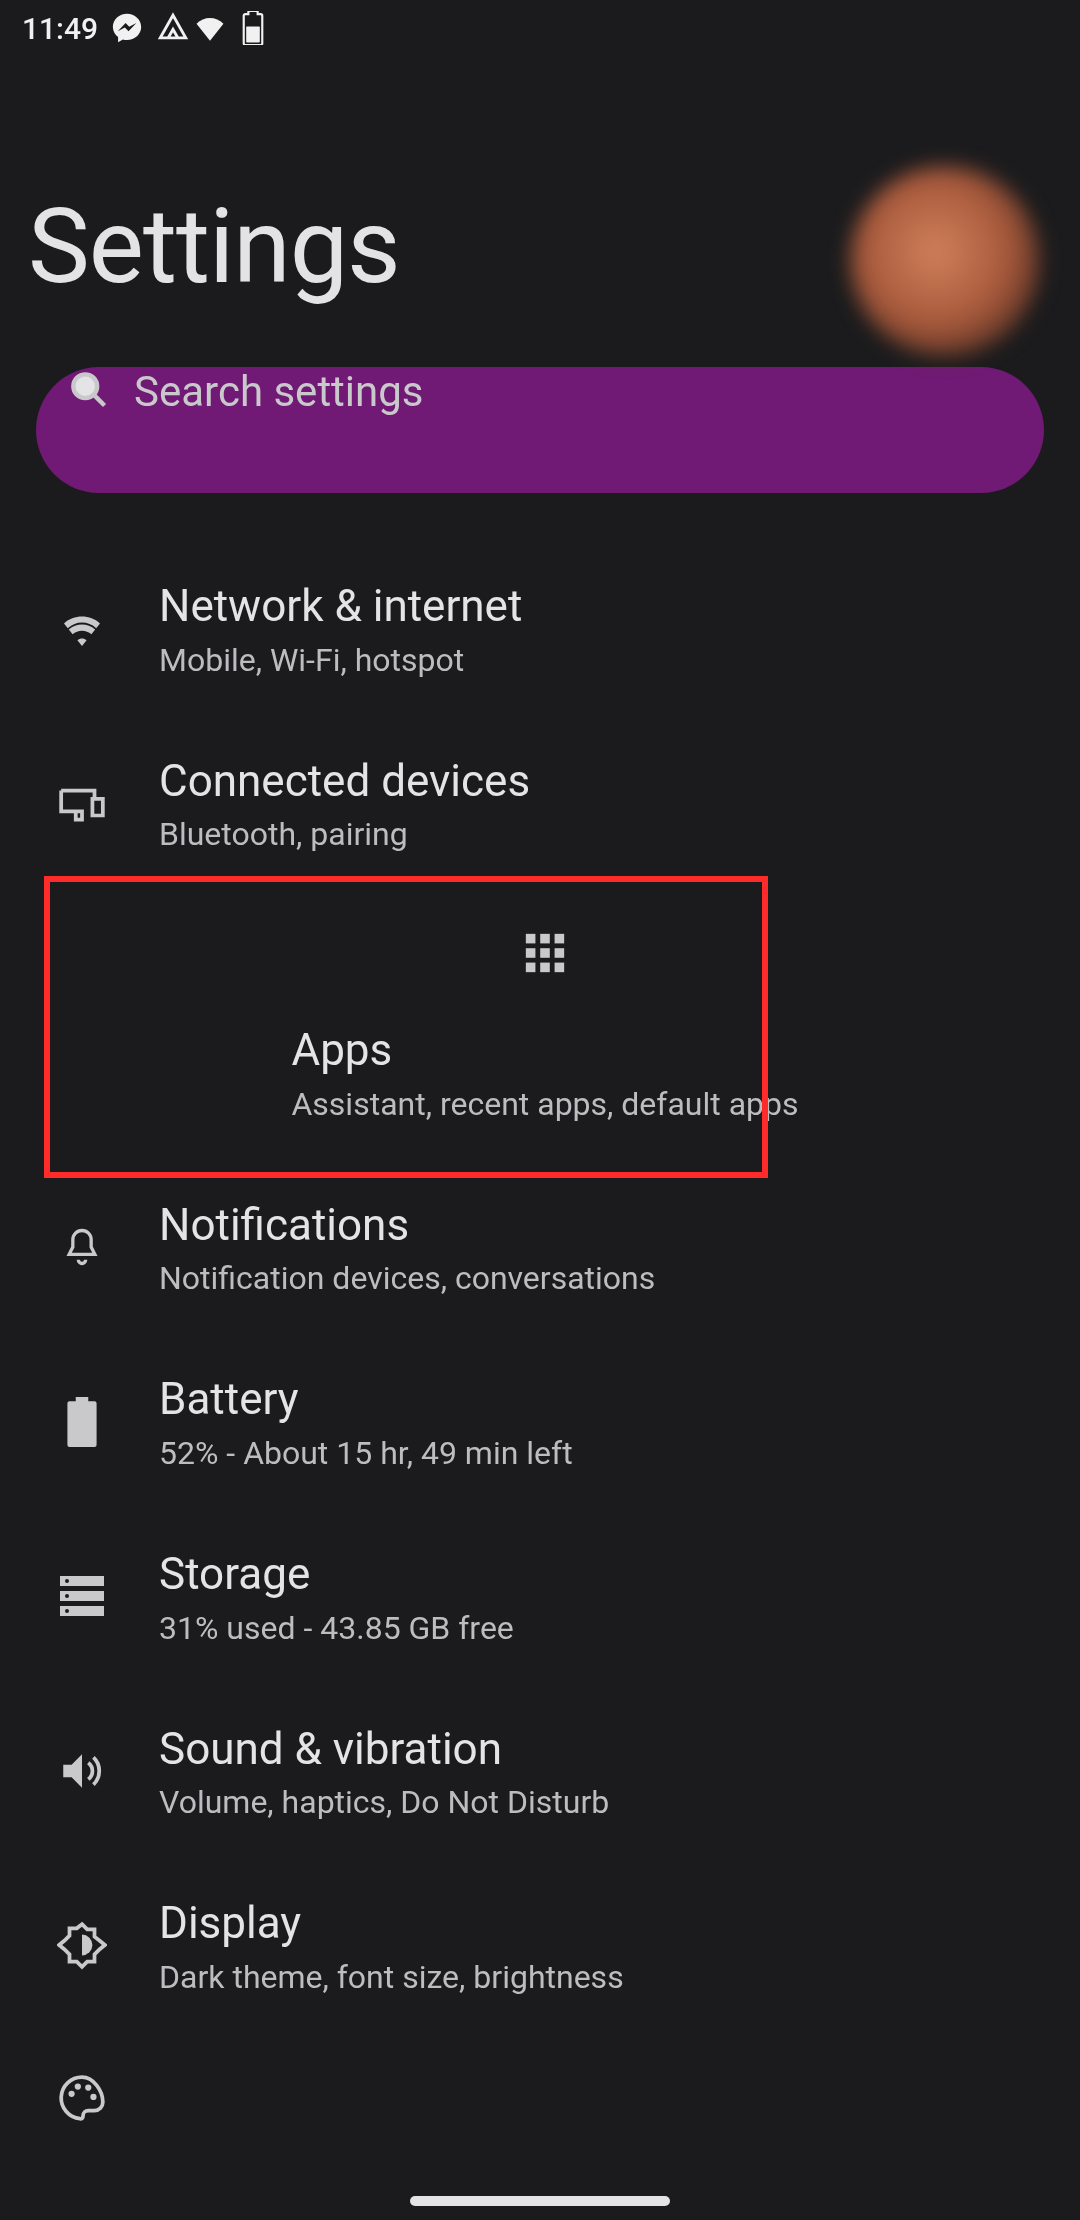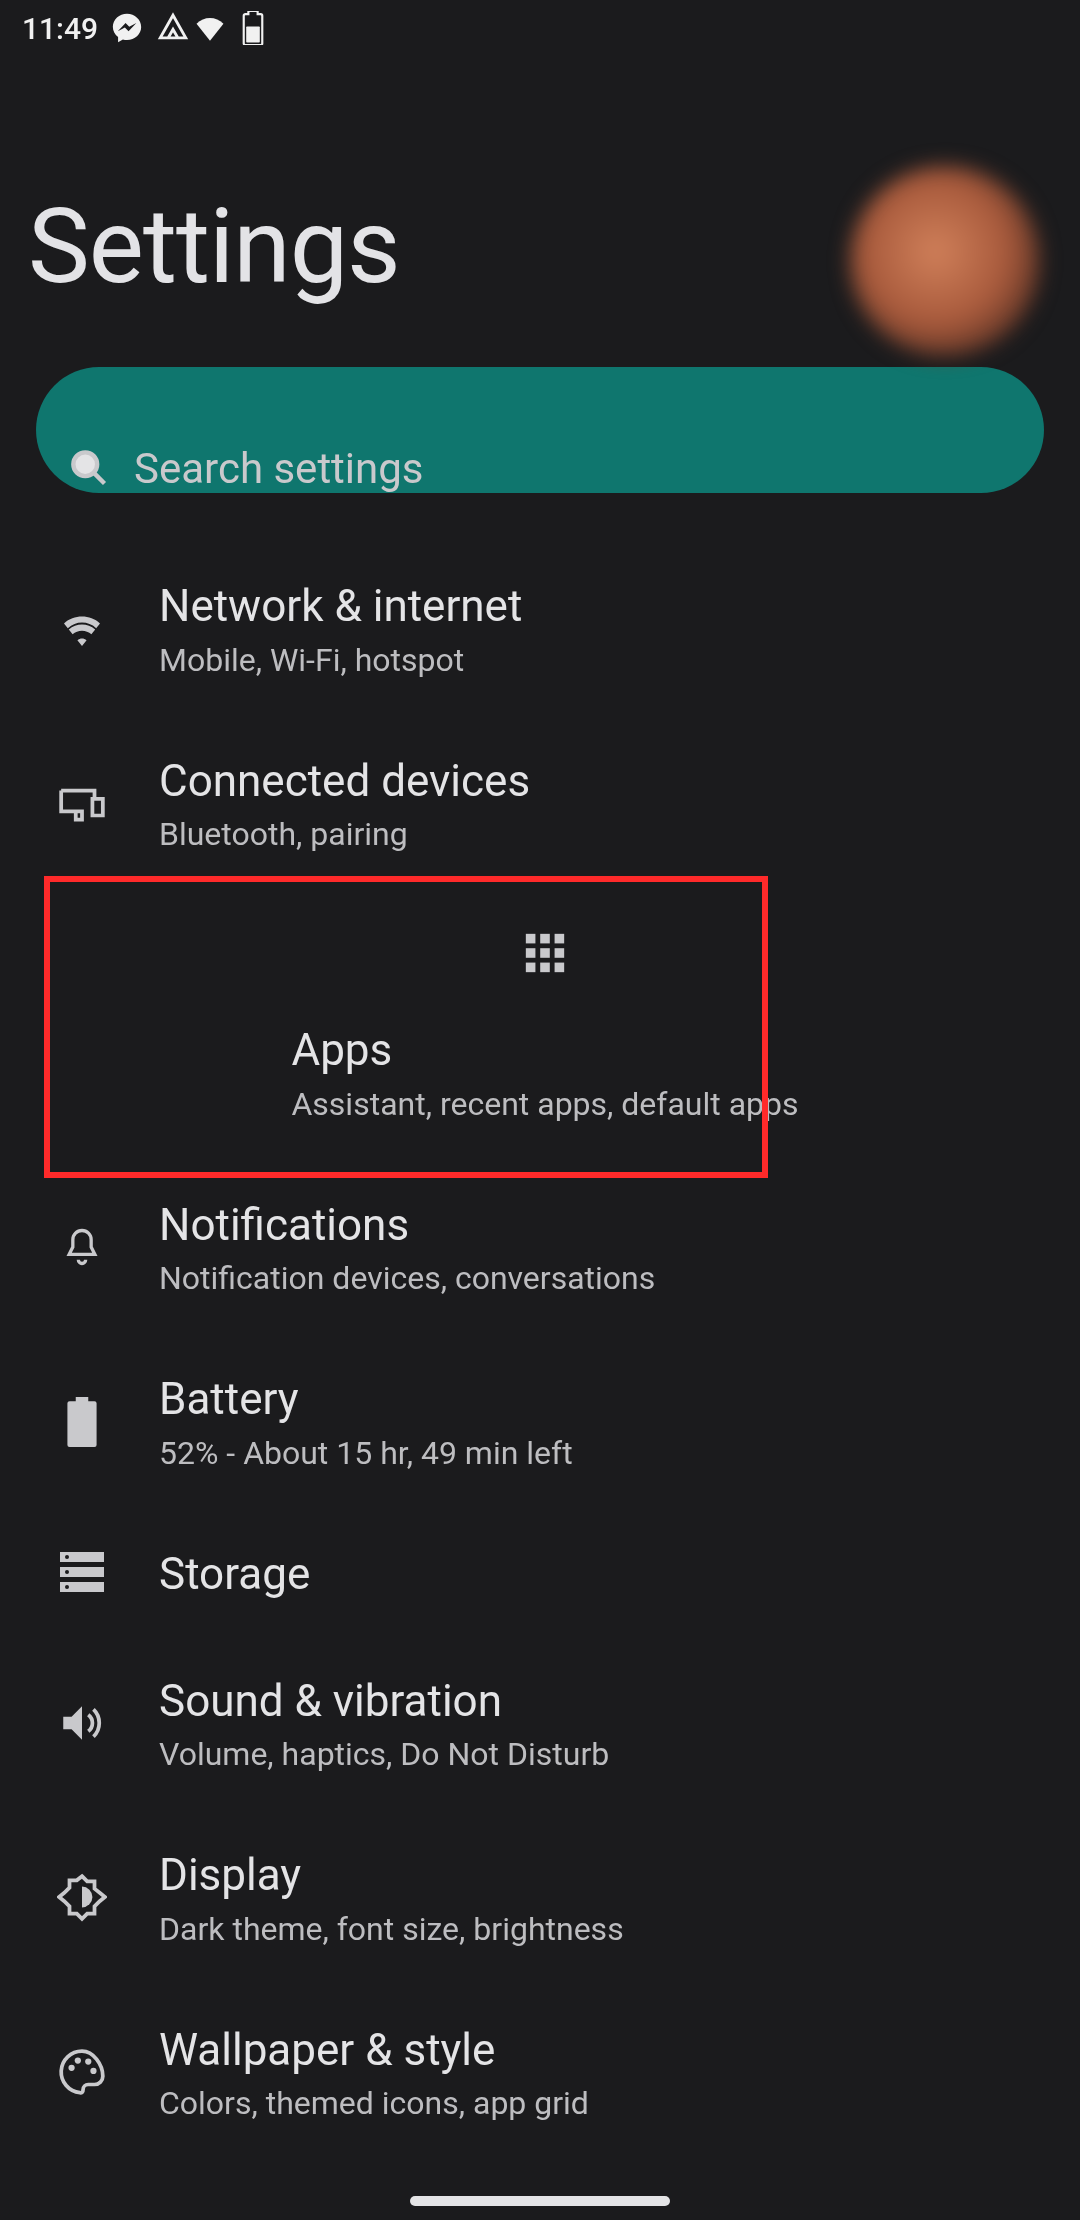--- a/index.html
+++ b/index.html
@@ -48,23 +48,23 @@
     border-radius: 50%;
     background: radial-gradient(circle at 45% 45%, #d0805a 0%, #a85a3c 48%, #4a2a20 82%, #1b1b1d 100%);
     filter: blur(10px);
   }
 
   
   .search-pill {
     margin: 10px 36px 40px 36px;
     height: 126px;
     border-radius: 66px;
-    background: #0f766e;
-    display: flex;
-    align-items: flex-end;
+    background: #701a75;
+    display: flex;
+    align-items: flex-start;
     padding: 0 30px;
     gap: 24px;
   }
   .search-pill .placeholder {
     font-size: 42px;
     color: #c9c9cc;
   }
 
   
   .list { padding-top: 10px; }
@@ -266,20 +266,21 @@
             <rect x="1" y="8.5" width="22" height="5"></rect>
             <rect x="1" y="16" width="22" height="5"></rect>
         <circle cx="4.5" cy="3.5" r="1" fill="#1b1b1d"></circle>
             <circle cx="4.5" cy="11" r="1" fill="#1b1b1d"></circle>
             <circle cx="4.5" cy="18.5" r="1" fill="#1b1b1d"></circle>
       </svg>
     </span>
       </div>
     <div class="text-col">
       <div class="title">Storage</div>
+      <div class="subtitle">31% used - 43.85 GB free</div>
     </div>
   </div>
 
   <div class="row">
     <div class="icon-col">
         <span>
       <svg width="50" height="50" viewBox="0 0 24 24">
             <path d="M3 9v6h4l5 5V4L7 9H3z"></path>
             <path fill="none" stroke="currentColor" stroke-width="1.8" d="M15 8a5 5 0 010 8 M17.5 5.5a9 9 0 010 13"></path>
           </svg>
@@ -311,21 +312,17 @@
         <span>
       <svg width="50" height="50" viewBox="0 0 24 24">
             <path fill="none" stroke="currentColor" stroke-width="1.8" d="M12 2a10 10 0 00-1 19.95c1 .1 1.5-.45 1.5-1.45 0-1.4 1.1-2.5 2.5-2.5H18a4 4 0 004-4c0-5.5-4.5-12-10-12z"></path>
             <circle cx="7" cy="10" r="1.5"></circle>
             <circle cx="10" cy="6.5" r="1.5"></circle>
             <circle cx="15" cy="7" r="1.5"></circle>
             <circle cx="17.5" cy="11.5" r="1.5"></circle>
           </svg>
     </span>
       </div>
-    <div class="text-col">
-      <div class="title">Wallpaper &amp; style</div>
-      <div class="subtitle">Colors, themed icons, app grid</div>
-    </div>
   </div>
 
 </div>
 
 <div class="nav-bar"></div>
 
 </body></html>

